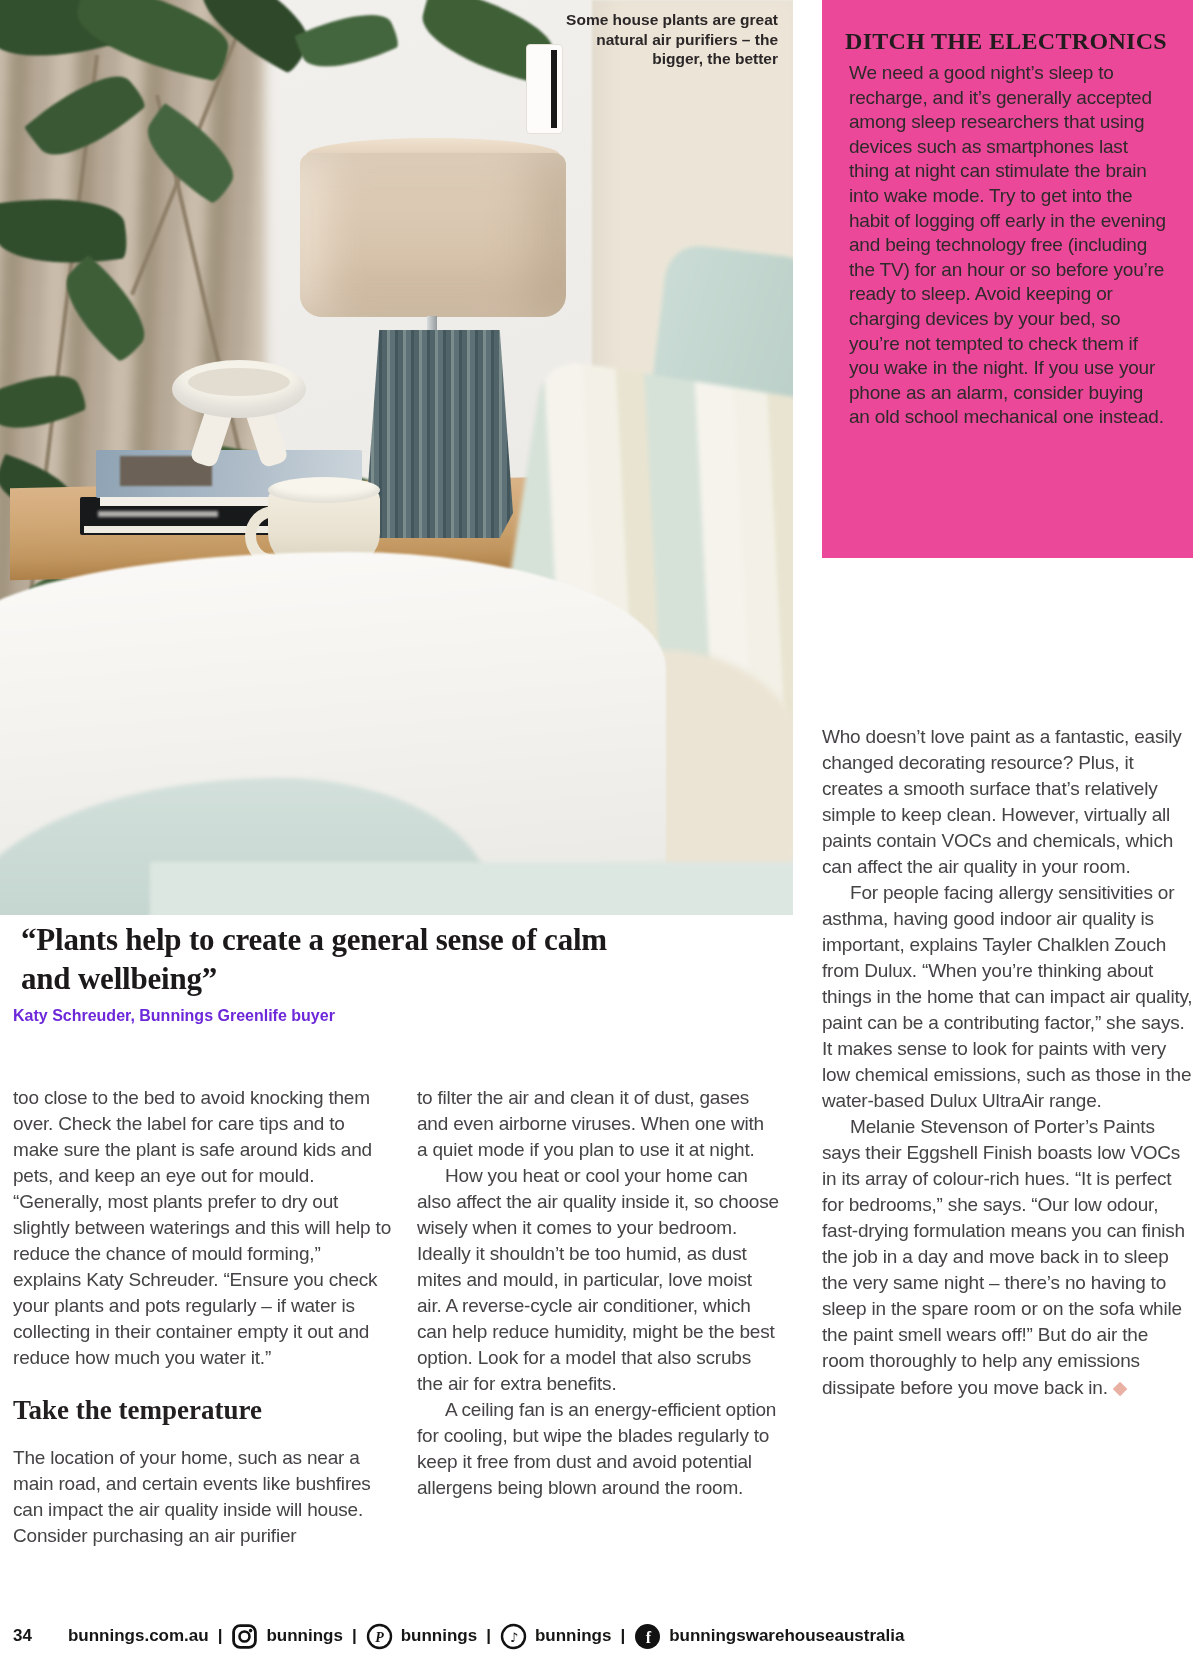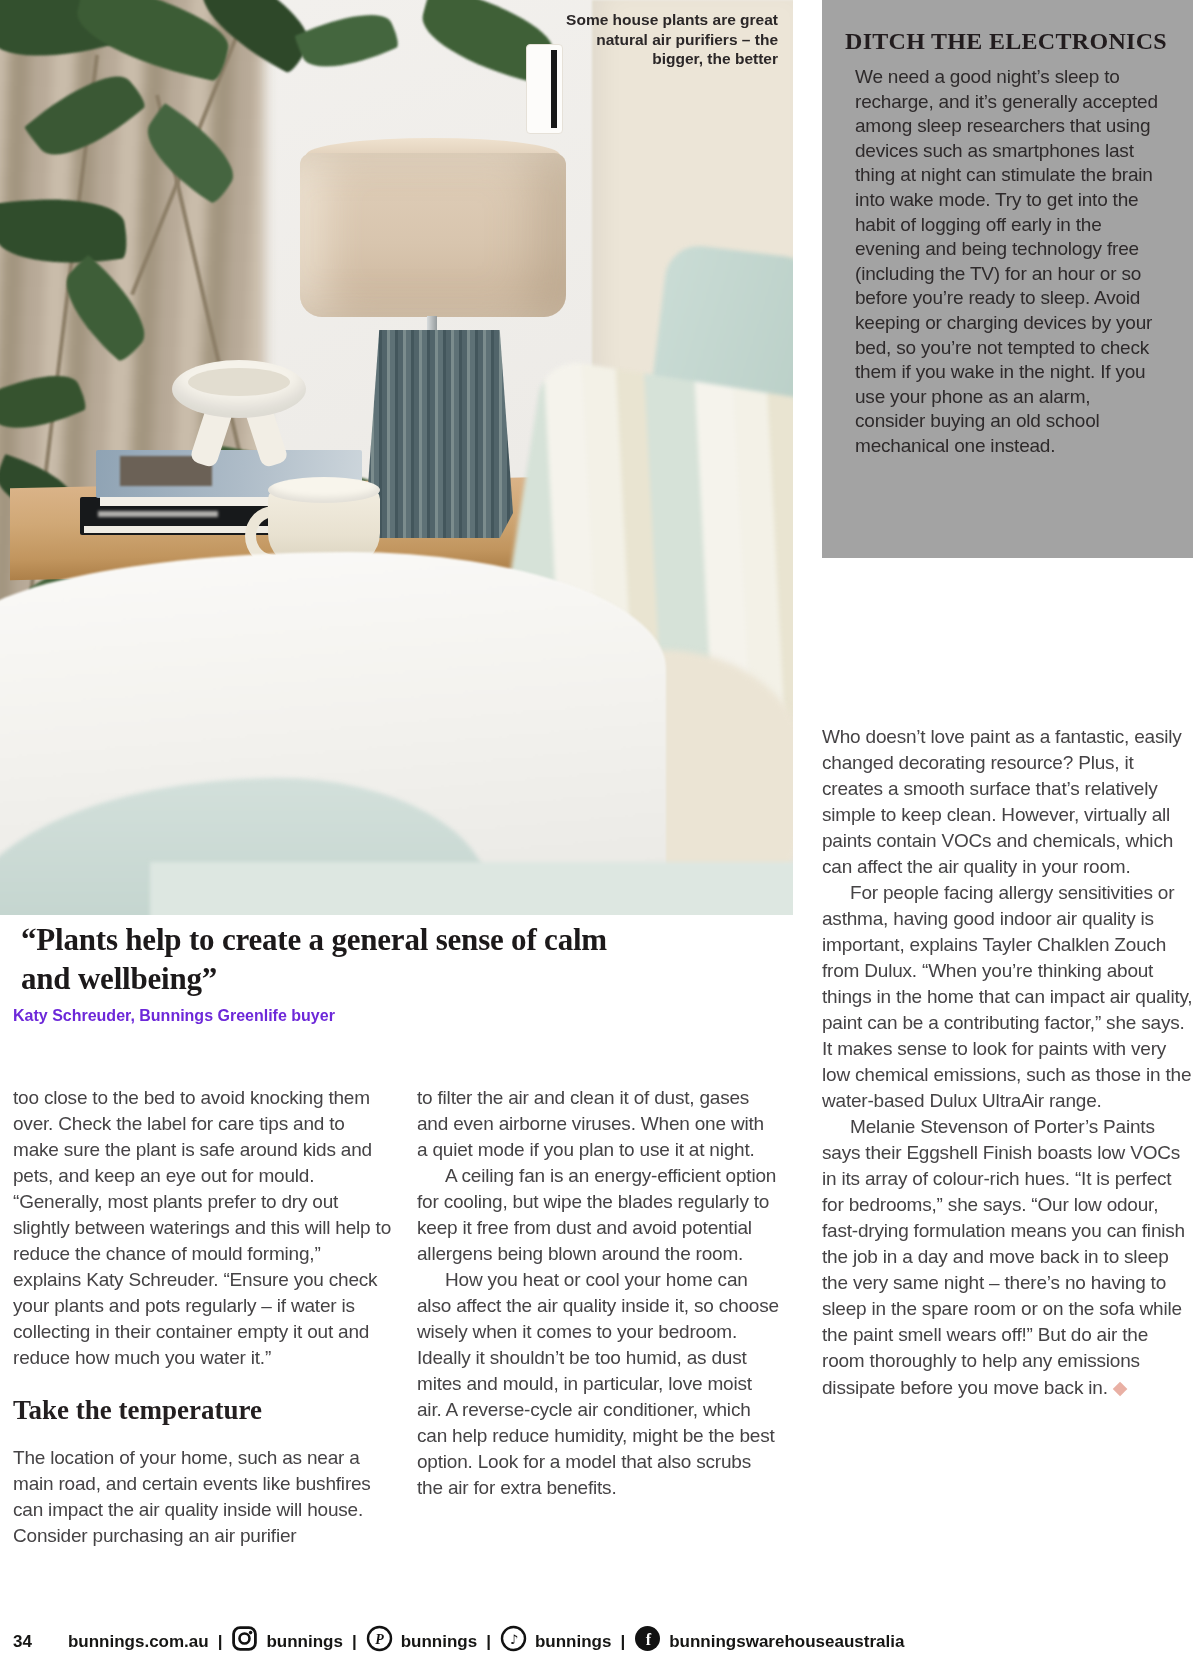--- a/index.html
+++ b/index.html
@@ -60,46 +60,46 @@
   .duvet{position:absolute;left:-40px;top:552px;width:706px;height:390px;
          background:linear-gradient(175deg,#fbfaf8 0%,#f3f2ee 45%,#e8e7e3 100%);
          border-radius:55% 45% 0 0 / 22% 30% 0 0;filter:blur(1px);}
   .blanket{position:absolute;left:-40px;top:778px;width:530px;height:150px;
            background:linear-gradient(#d3e0db,#c4d5cf);border-radius:60% 40% 0 0 / 100% 80% 0 0;filter:blur(2px);}
   .blanket2{position:absolute;left:150px;top:862px;width:650px;height:60px;background:#dde7e1;filter:blur(2px);}
   .caption{position:absolute;right:15px;top:10px;width:218px;text-align:right;
            font-size:15.5px;line-height:19.5px;font-weight:bold;color:#2b2728;z-index:30;letter-spacing:0;margin-left:40px;}
 
   
-  .pink-box{position:absolute;left:822px;top:0;width:371px;height:558px;background:#a3a3a3;
+  .pink-box{position:absolute;left:822px;top:0;width:371px;height:558px;background:#ec4899;
             box-sizing:border-box;padding:27px 22px 0 23px;overflow:hidden;}
   .pink-box h2{margin:0 0 6px 0;font-family:"Liberation Serif",serif;font-weight:bold;
                font-size:24px;line-height:28px;color:#221c1e;letter-spacing:.3px;}
-  .pink-box p{margin:10px;font-size:19px;line-height:24.6px;color:#2e2a2b;letter-spacing:-.2px;}
+  .pink-box p{margin:4px;font-size:19px;line-height:24.6px;color:#2e2a2b;letter-spacing:-.2px;}
 
   
   .quote{position:absolute;left:13px;top:920px;width:600px;font-family:"Liberation Serif",serif;
          font-weight:bold;font-size:31px;line-height:39px;color:#1c191a;letter-spacing:-.2px;margin-left:8px;}
   .attribution{position:absolute;left:13px;top:1007px;font-size:16px;font-weight:bold;color:#6d28d9;}
 
   
   .col{position:absolute;font-size:19px;line-height:26px;letter-spacing:-.2px;color:#454345;}
   .col p{margin:0;}
   .col p.indent{text-indent:28px;}
   .col-left{left:13px;top:1085px;width:380px;}
   .col-mid{left:417px;top:1085px;width:362px;}
   .col-right{left:822px;top:724px;width:372px;}
   h2.sec{margin:0;font-family:"Liberation Serif",serif;font-weight:bold;font-size:27px;
          line-height:34px;color:#231f20;letter-spacing:0;}
   .col-left h2.sec{margin-top:22px;margin-bottom:18px;}
   .col-right h2.sec{margin-bottom:9px;}
   .diamond{color:#e9b0a4;font-family:"DejaVu Sans",sans-serif;font-size:19px;}
 
   
-  .footer{position:absolute;left:13px;top:1620px;width:1180px;height:32px;display:flex;align-items:flex-end;
+  .footer{position:absolute;left:13px;top:1620px;width:1180px;height:32px;display:flex;align-items:center;
           font-size:17px;font-weight:bold;color:#161614;}
   .footer .pg{margin-right:36px;}
   .footer .sep{margin:0 9px;}
   .footer .icon{margin-right:8px;display:inline-flex;}
 </style>
 </head>
 <body>
 
 <div class="page">
 
@@ -175,22 +175,22 @@
   <div class="attribution">Katy Schreuder, Bunnings Greenlife buyer</div>
 
   <div class="col col-left">
     <p>too close to the bed to avoid knocking them over. Check the label for care tips and to make sure the plant is safe around kids and pets, and keep an eye out for mould. “Generally, most plants prefer to dry out slightly between waterings and this will help to reduce the chance of mould forming,” explains Katy Schreuder. “Ensure you check your plants and pots regularly – if water is collecting in their container empty it out and reduce how much you water it.”</p>
     <h2 class="sec">Take the temperature</h2>
     <p>The location of your home, such as near a main road, and certain events like bushfires can impact the air quality inside will house. Consider purchasing an air purifier</p>
   </div>
 
   <div class="col col-mid">
     <p>to filter the air and clean it of dust, gases and even airborne viruses. When one with a quiet mode if you plan to use it at night.</p>
+    <p class="indent">How you heat or cool your home can also affect the air quality inside it, so choose wisely when it comes to your bedroom. Ideally it shouldn’t be too humid, as dust mites and mould, in particular, love moist air. A reverse-cycle air conditioner, which can help reduce humidity, might be the best option. Look for a model that also scrubs the air for extra benefits.</p>
     <p class="indent">A ceiling fan is an energy-efficient option for cooling, but wipe the blades regularly to keep it free from dust and avoid potential allergens being blown around the room.</p>
-    <p class="indent">How you heat or cool your home can also affect the air quality inside it, so choose wisely when it comes to your bedroom. Ideally it shouldn’t be too humid, as dust mites and mould, in particular, love moist air. A reverse-cycle air conditioner, which can help reduce humidity, might be the best option. Look for a model that also scrubs the air for extra benefits.</p>
   </div>
 
   <div class="col col-right">
     <p>Who doesn’t love paint as a fantastic, easily changed decorating resource? Plus, it creates a smooth surface that’s relatively simple to keep clean. However, virtually all paints contain VOCs and chemicals, which can affect the air quality in your room.</p>
     <p class="indent">For people facing allergy sensitivities or asthma, having good indoor air quality is important, explains Tayler Chalklen Zouch from Dulux. “When you’re thinking about things in the home that can impact air quality, paint can be a contributing factor,” she says. It makes sense to look for paints with very low chemical emissions, such as those in the water-based Dulux UltraAir range.</p>
     <p class="indent"><span>Melanie Stevenson of Porter’s Paints says their Eggshell Finish boasts low VOCs in its array of colour-rich hues. “It is perfect for bedrooms,” she says. “Our low odour, fast-drying formulation means you can finish the job in a day and move back in to sleep the very same night – there’s no having to sleep in the spare room or on the sofa while the paint smell wears off!” But do air the room thoroughly to help any emissions dissipate before you move back in.</span> <span class="diamond">◆</span></p>
   </div>
 
   <div class="footer">
     <span class="pg">34</span>

